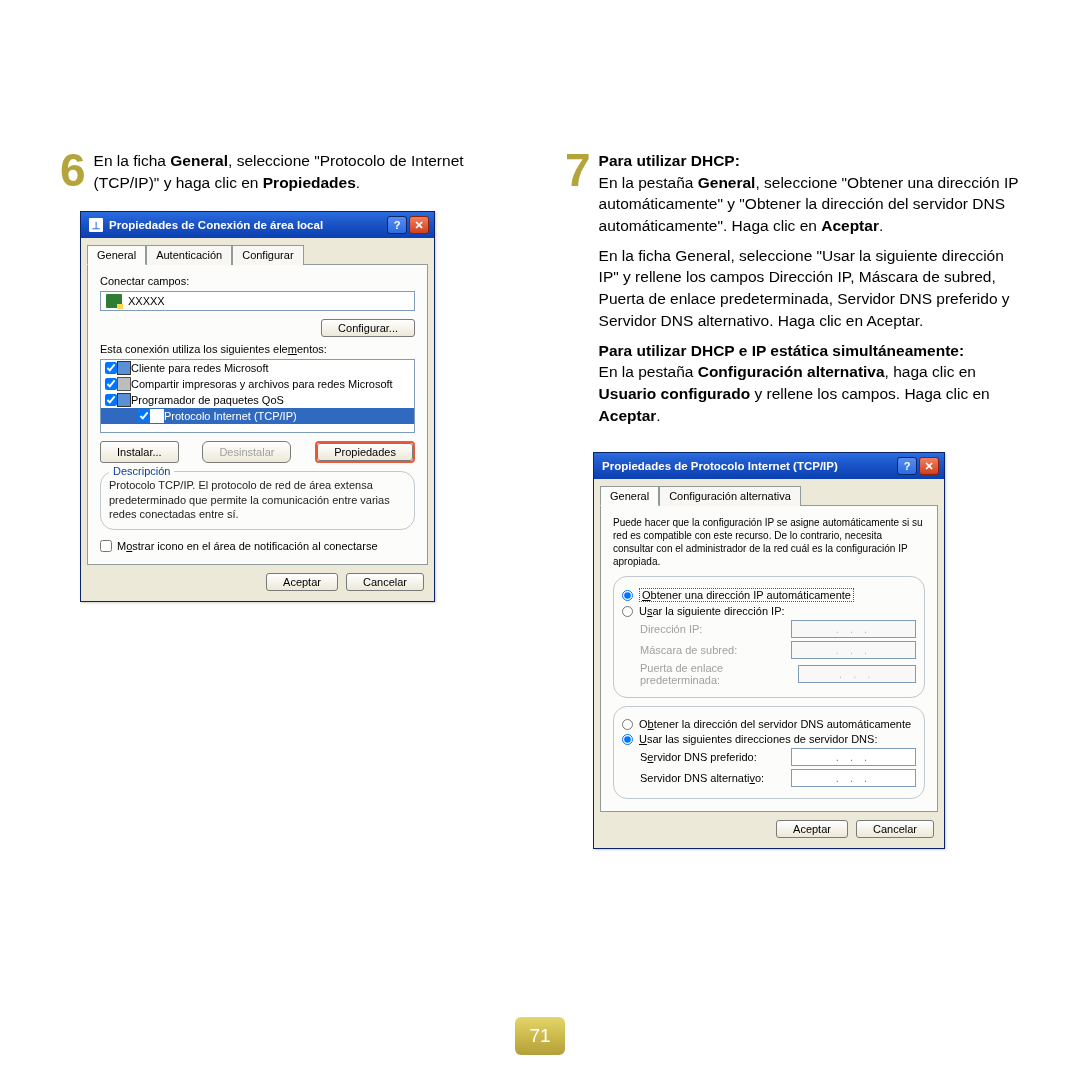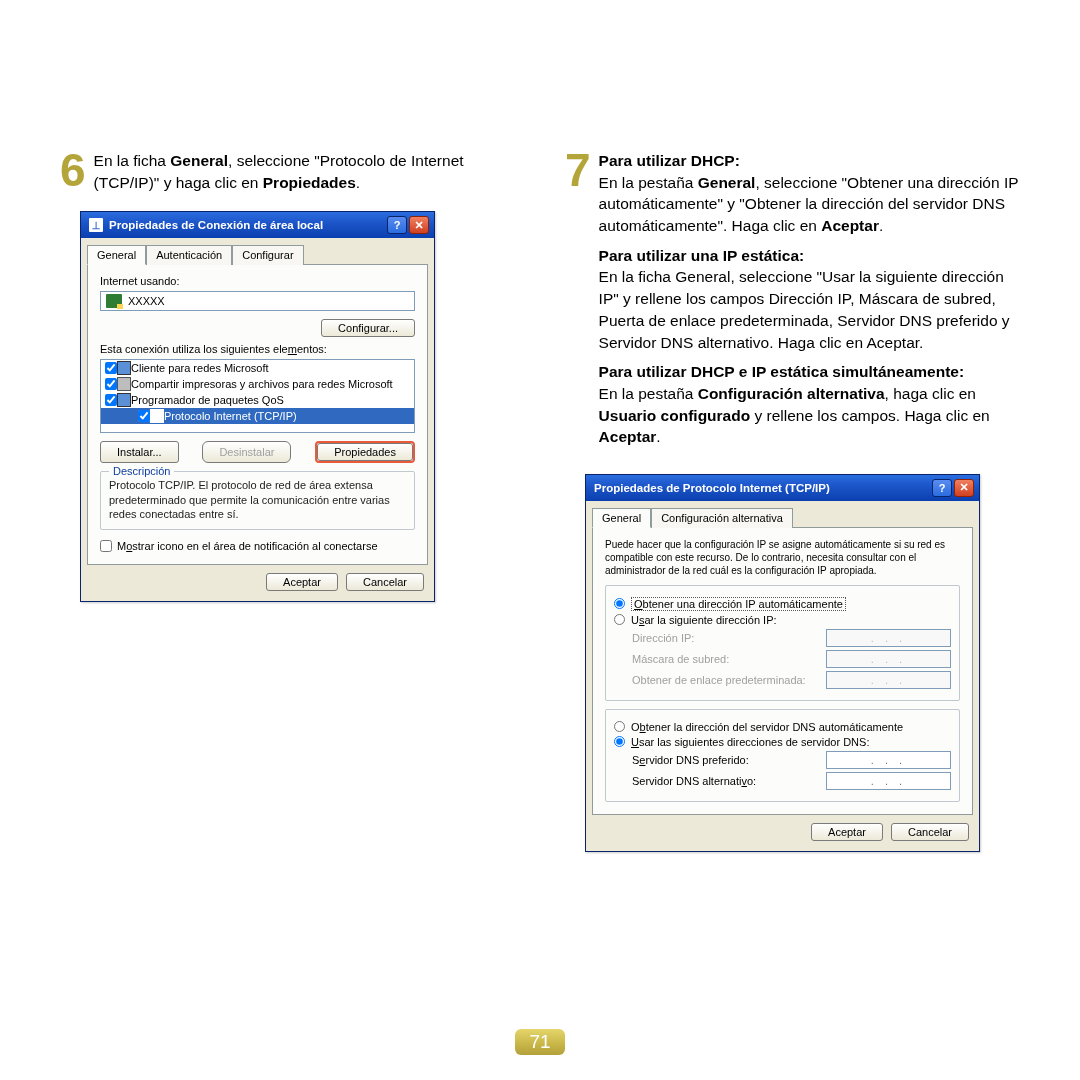--- a/index.html
+++ b/index.html
@@ -158,21 +158,21 @@
     background:#2f6ac0;color:#fff;padding-left:37px;
   }
   .li-icon {
     width:14px;height:14px;display:inline-block;
   }
   .li-icon.monitor{background:#5b8fd6;border:1px solid #333;}
   .li-icon.printer{background:#bdbdbd;border:1px solid #555;}
   .li-icon.net{background:#fff;}
   .groupbox {
     border:1px solid #c0c8d0;
-    border-radius:2px;
+    border-radius:14px;
     padding:6px 8px 8px 8px;
     margin-top:8px;
     position:relative;
   }
   .groupbox .legend {
     position:absolute;top:-7px;left:8px;
     background:#fcfcfa;padding:0 4px;
     font-size:11px;color:#1040a0;
   }
   .desc-text { font-size:11px; line-height:1.3; color:#222;}
@@ -196,21 +196,21 @@
   .ip-box{
     border:1px solid #7f9db9;background:#fff;width:125px;height:18px;
     display:flex;align-items:center;justify-content:center;letter-spacing:4px;color:#777;
   }
   .ip-box.disabled{background:#f8f8f8;color:#bbb;}
   .info-text{font-size:10px;line-height:1.3;margin-bottom:8px;}
 
   .page-number-wrap{
     position:absolute;
     bottom:25px;left:50%;transform:translateX(-50%);
-    width:50px;height:26px;
+    width:50px;height:38px;
     background:linear-gradient(to bottom,#e5d56a 0%,#c7b547 60%,#b3a03c 100%);
     border-radius:6px;
     display:flex;align-items:center;justify-content:center;
     color:#fff;font-size:19px;font-family:Arial;
   }
 </style>
 </head>
 <body>
 
 <div class="page">
@@ -230,21 +230,21 @@
         <span class="spacer"></span>
         <span class="winbtn">?</span>
         <span class="winbtn closebtn">✕</span>
       </div>
       <div class="xp-tabs">
         <div class="xp-tab active">General</div>
         <div class="xp-tab">Autenticación</div>
         <div class="xp-tab">Configurar</div>
       </div>
       <div class="xp-tabpanel">
-        <span class="xp-label">Internet usando:</span>
+        <span class="xp-label">Conectar campos:</span>
         <div class="xp-textbox">
           <span class="xp-small-icon"></span>
           <span>XXXXX</span>
         </div>
         <div class="btn-row right">
           <button class="xp-button">Configurar...</button>
         </div>
         <span class="xp-label" style="margin-top:6px">Esta conexión utiliza los siguientes ele<span class="xp-u">m</span>entos:</span>
         <div class="xp-listbox">
           <div class="xp-listitem">
@@ -290,30 +290,29 @@
   </div>
 
   <div class="col">
     <div class="step-row">
       <div class="step-num">7</div>
       <div class="step-text">
         <div><span class="bold">Para utilizar DHCP:</span></div>
         <div class="para">
           <span>En la pestaña </span><span class="bold">General</span><span>, seleccione "Obtener una dirección IP automáticamente" y "Obtener la dirección del servidor DNS automáticamente". Haga clic en </span><span class="bold">Aceptar</span><span>.</span>
         </div>
-        <div class="subhead">Para utilizar una IP estática:</div>
         <div class="para">En la ficha General, seleccione "Usar la siguiente dirección IP" y rellene los campos Dirección IP, Máscara de subred, Puerta de enlace predeterminada, Servidor DNS preferido y Servidor DNS alternativo. Haga clic en Aceptar.</div>
         <div class="subhead">Para utilizar DHCP e IP estática simultáneamente:</div>
         <div class="para">
           <span>En la pestaña </span><span class="bold">Configuración alternativa</span><span>, haga clic en </span><span class="bold">Usuario configurado</span><span> y rellene los campos. Haga clic en </span><span class="bold">Aceptar</span><span>.</span>
         </div>
       </div>
     </div>
 
-    <div class="xp-dialog" style="width:395px;margin-left:20px">
+    <div class="xp-dialog" style="width:352px;margin-left:28px">
       <div class="xp-titlebar">
         <span>Propiedades de Protocolo Internet (TCP/IP)</span>
         <span class="spacer"></span>
         <span class="winbtn">?</span>
         <span class="winbtn closebtn">✕</span>
       </div>
       <div class="xp-tabs">
         <div class="xp-tab active">General</div>
         <div class="xp-tab">Configuración alternativa</div>
       </div>
@@ -332,21 +331,21 @@
           <div style="padding-left:18px">
             <div class="field-row">
                 <span>Dirección IP:</span>
                 <span class="ip-box disabled">.    .    .</span>
               </div>
             <div class="field-row">
                 <span>Máscara de subred:</span>
                 <span class="ip-box disabled">.    .    .</span>
               </div>
             <div class="field-row">
-                <span>Obtener de enlace predeterminada:</span>
+                <span>Puerta de enlace predeterminada:</span>
                 <span class="ip-box disabled">.    .    .</span>
               </div>
           </div>
         </div>
 
         <div class="groupbox" style="padding-top:8px">
           <div class="radio-row">
             <input type="radio" style="">
             <span>O<span class="xp-u">b</span>tener la dirección del servidor DNS automáticamente</span>
           </div>

